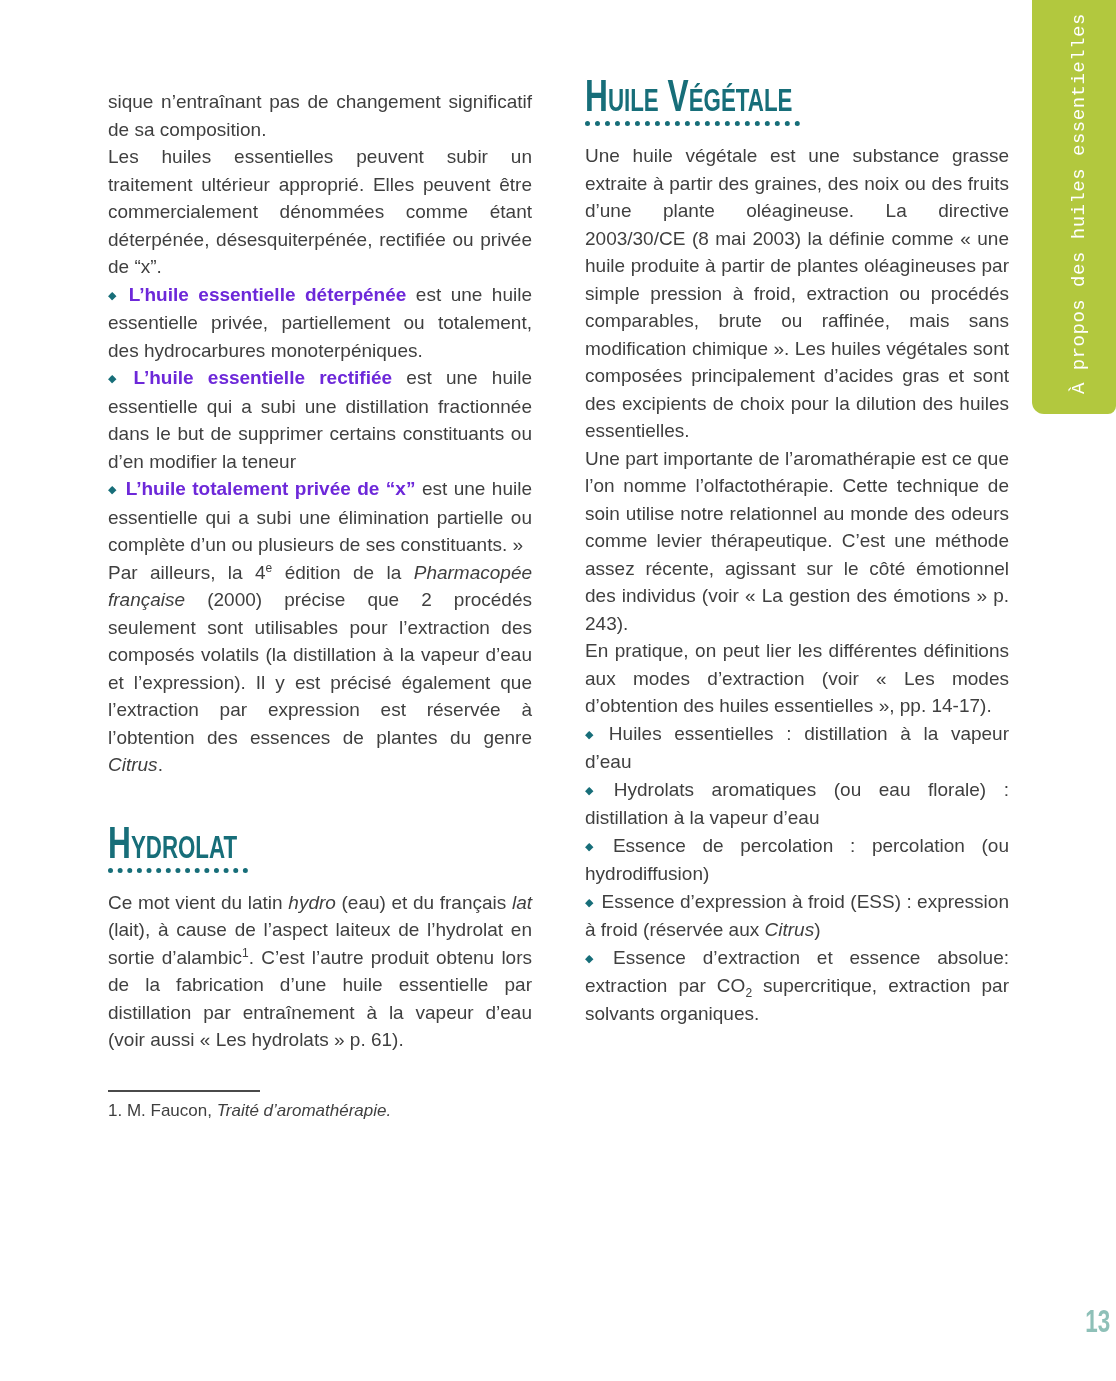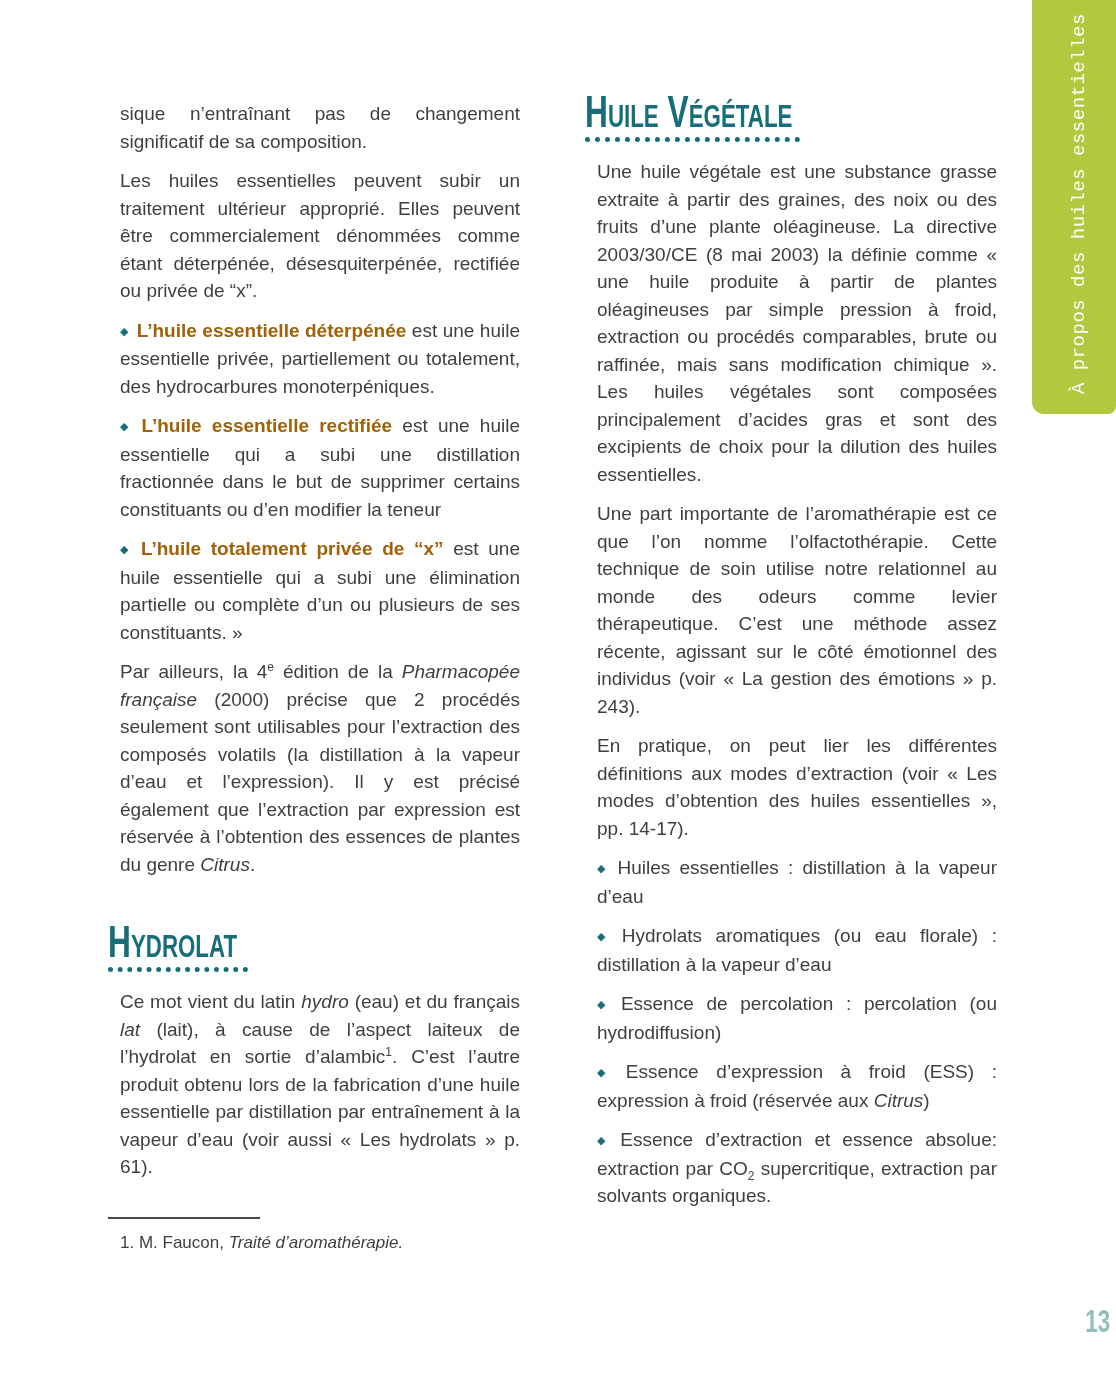--- a/index.html
+++ b/index.html
@@ -33,41 +33,41 @@
     color:#ffffff;
     white-space:nowrap;
   }
 
   
   .col { position:absolute; width:424px; }
   .col-left  { left:108px; top:88px; }
   .col-right { left:585px; top:76px; }
 
   .col p {
-    margin:12px;
+    margin:0;
     text-align:justify;
     font-size:19px;
     line-height:27.5px;
     color:#3f3f3f;
     hyphens:manual;
   }
-  .col p b { font-weight:bold; color:#a16207; }
+  .col p b { font-weight:bold; color:#6d28d9; }
   .col p i { font-style:italic; }
   .col sup { font-size:12px; line-height:0; vertical-align:super; }
   .col sub { font-size:12px; line-height:0; vertical-align:sub; }
 
   .bullet-mark {
     color:#176e79;
     font-size:11px;
     margin-right:8px;
     vertical-align:2px;
   }
 
   
-  .heading-block { margin:16px 0 16px 0; }
+  .heading-block { margin:0 0 16px 0; }
   .mt-section { margin-top:44px; }
   .heading-text {
     display:inline-block;
     font-size:44px;
     line-height:40px;
     font-weight:bold;
     font-variant:small-caps;
     color:#176e79;
     transform:scaleX(0.72);
     transform-origin:0 100%;

